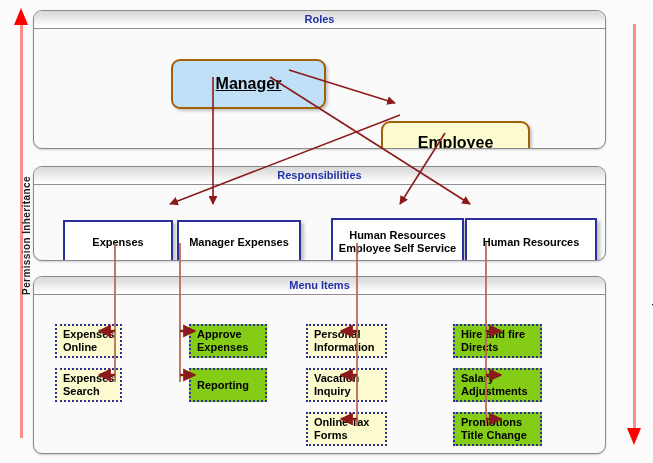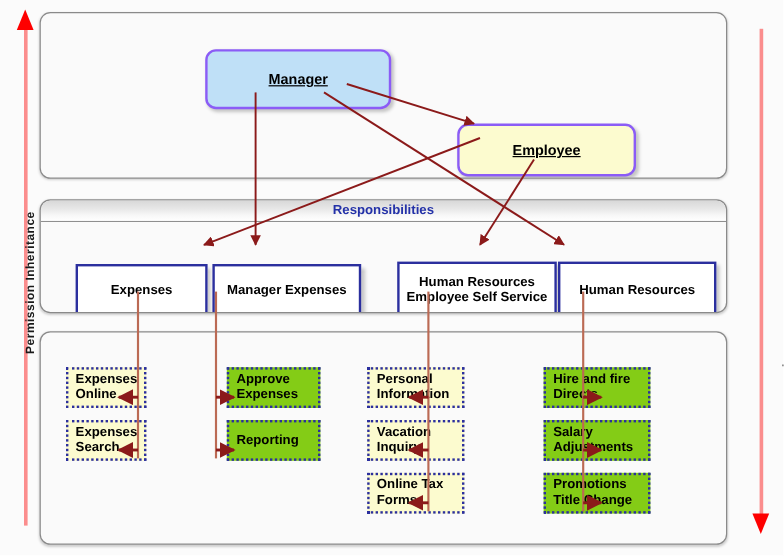--- a/index.html
+++ b/index.html
@@ -61,25 +61,25 @@
   }
   .panel-body{position:relative;width:100%;height:calc(100% - 18px);}
 
   #panel-roles{left:33px;top:10px;width:571px;height:137px;}
   #panel-resp{left:33px;top:166px;width:571px;height:93px;}
   #panel-menu{left:33px;top:276px;width:571px;height:176px;}
 
   
   .role-box{
     position:absolute;
-    border:2px solid #8b5cf6;
+    border:2px solid #a16207;
     border-radius:9px;
     box-shadow:2px 2px 3px rgba(0,0,0,.22);
     display:flex;align-items:center;justify-content:center;
-    font-size:12px;font-weight:bold;color:#000;
+    font-size:16px;font-weight:bold;color:#000;
     text-decoration:underline;
   }
   .role-blue{background:#bfe0f7;}
   .role-yellow{background:#fcfbcf;}
   #box-manager{left:137px;top:30px;width:151px;height:46px;}
   #box-employee{left:347px;top:92px;width:145px;height:40px;}
 
   
   .resp-box{
     position:absolute;
@@ -130,20 +130,21 @@
 
   <div class="rail" id="rail-left"></div>
   <div class="rail-head" id="rail-left-head"></div>
   <div class="rail-label" id="label-left">Permission Inheritance</div>
 
   <div class="rail" id="rail-right"></div>
   <div class="rail-head" id="rail-right-head"></div>
   <div class="rail-label" id="label-right">Role Membership Inheritance</div>
 
   <div class="panel" id="panel-roles">
+    <div class="panel-header">Roles</div>
     <div class="panel-body">
       <div class="role-box role-blue" id="box-manager">
         <span>Manager</span>
       </div>
       <div class="role-box role-yellow" id="box-employee">
         <span>Employee</span>
       </div>
     </div>
   </div>
 
@@ -165,20 +166,21 @@
       </div>
 
       <div class="resp-box" id="resp-hr-mss">
         <div class="resp-title">Human Resources</div>
       </div>
 
     </div>
   </div>
 
   <div class="panel" id="panel-menu">
+    <div class="panel-header">Menu Items</div>
     <div class="panel-body">
 
       <div class="menu-box menu-yellow" id="mi-exp-entry">
         <div>
           <div>Expenses</div>
           <div>Online</div>
         </div>
       </div>
 
       <div class="menu-box menu-yellow" id="mi-exp-search">

